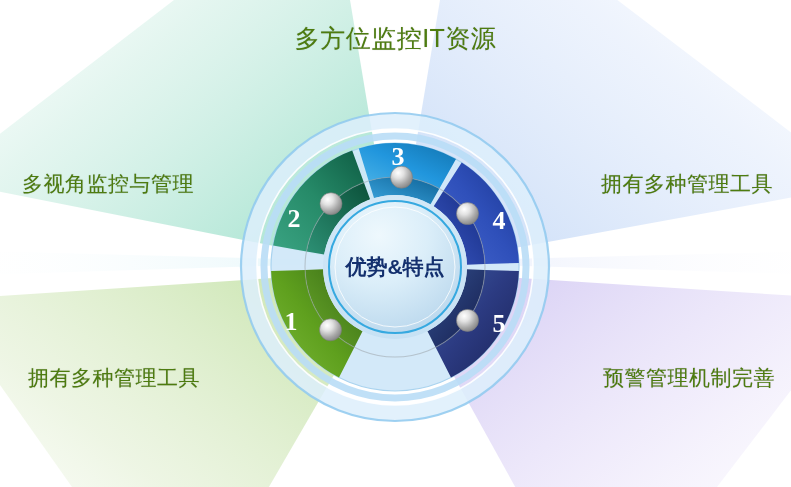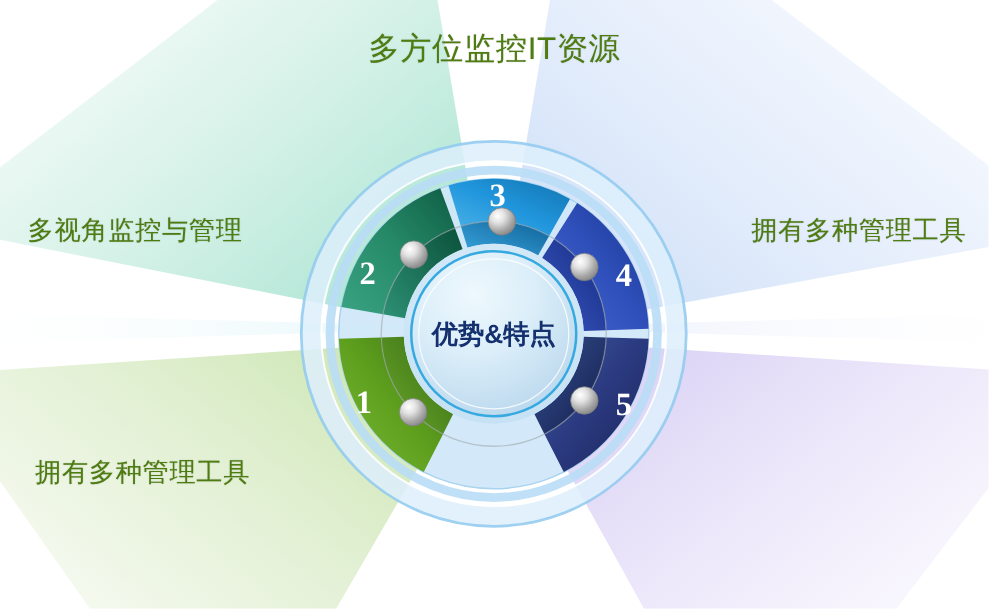--- a/index.html
+++ b/index.html
@@ -259,14 +259,15 @@
   </svg>
 
   <div class="label label-top" id="label-title-top">多方位监控IT资源</div>
 
   <div class="label label-side" id="label-left-top">多视角监控与管理</div>
 
   <div class="label label-side" id="label-left-bot">拥有多种管理工具</div>
 
   <div class="label label-side" id="label-right-top">拥有多种管理工具</div>
 
+  <div class="label label-side" id="label-right-bot">预警管理机制完善</div>
 
 </div>
 
 </body></html>

